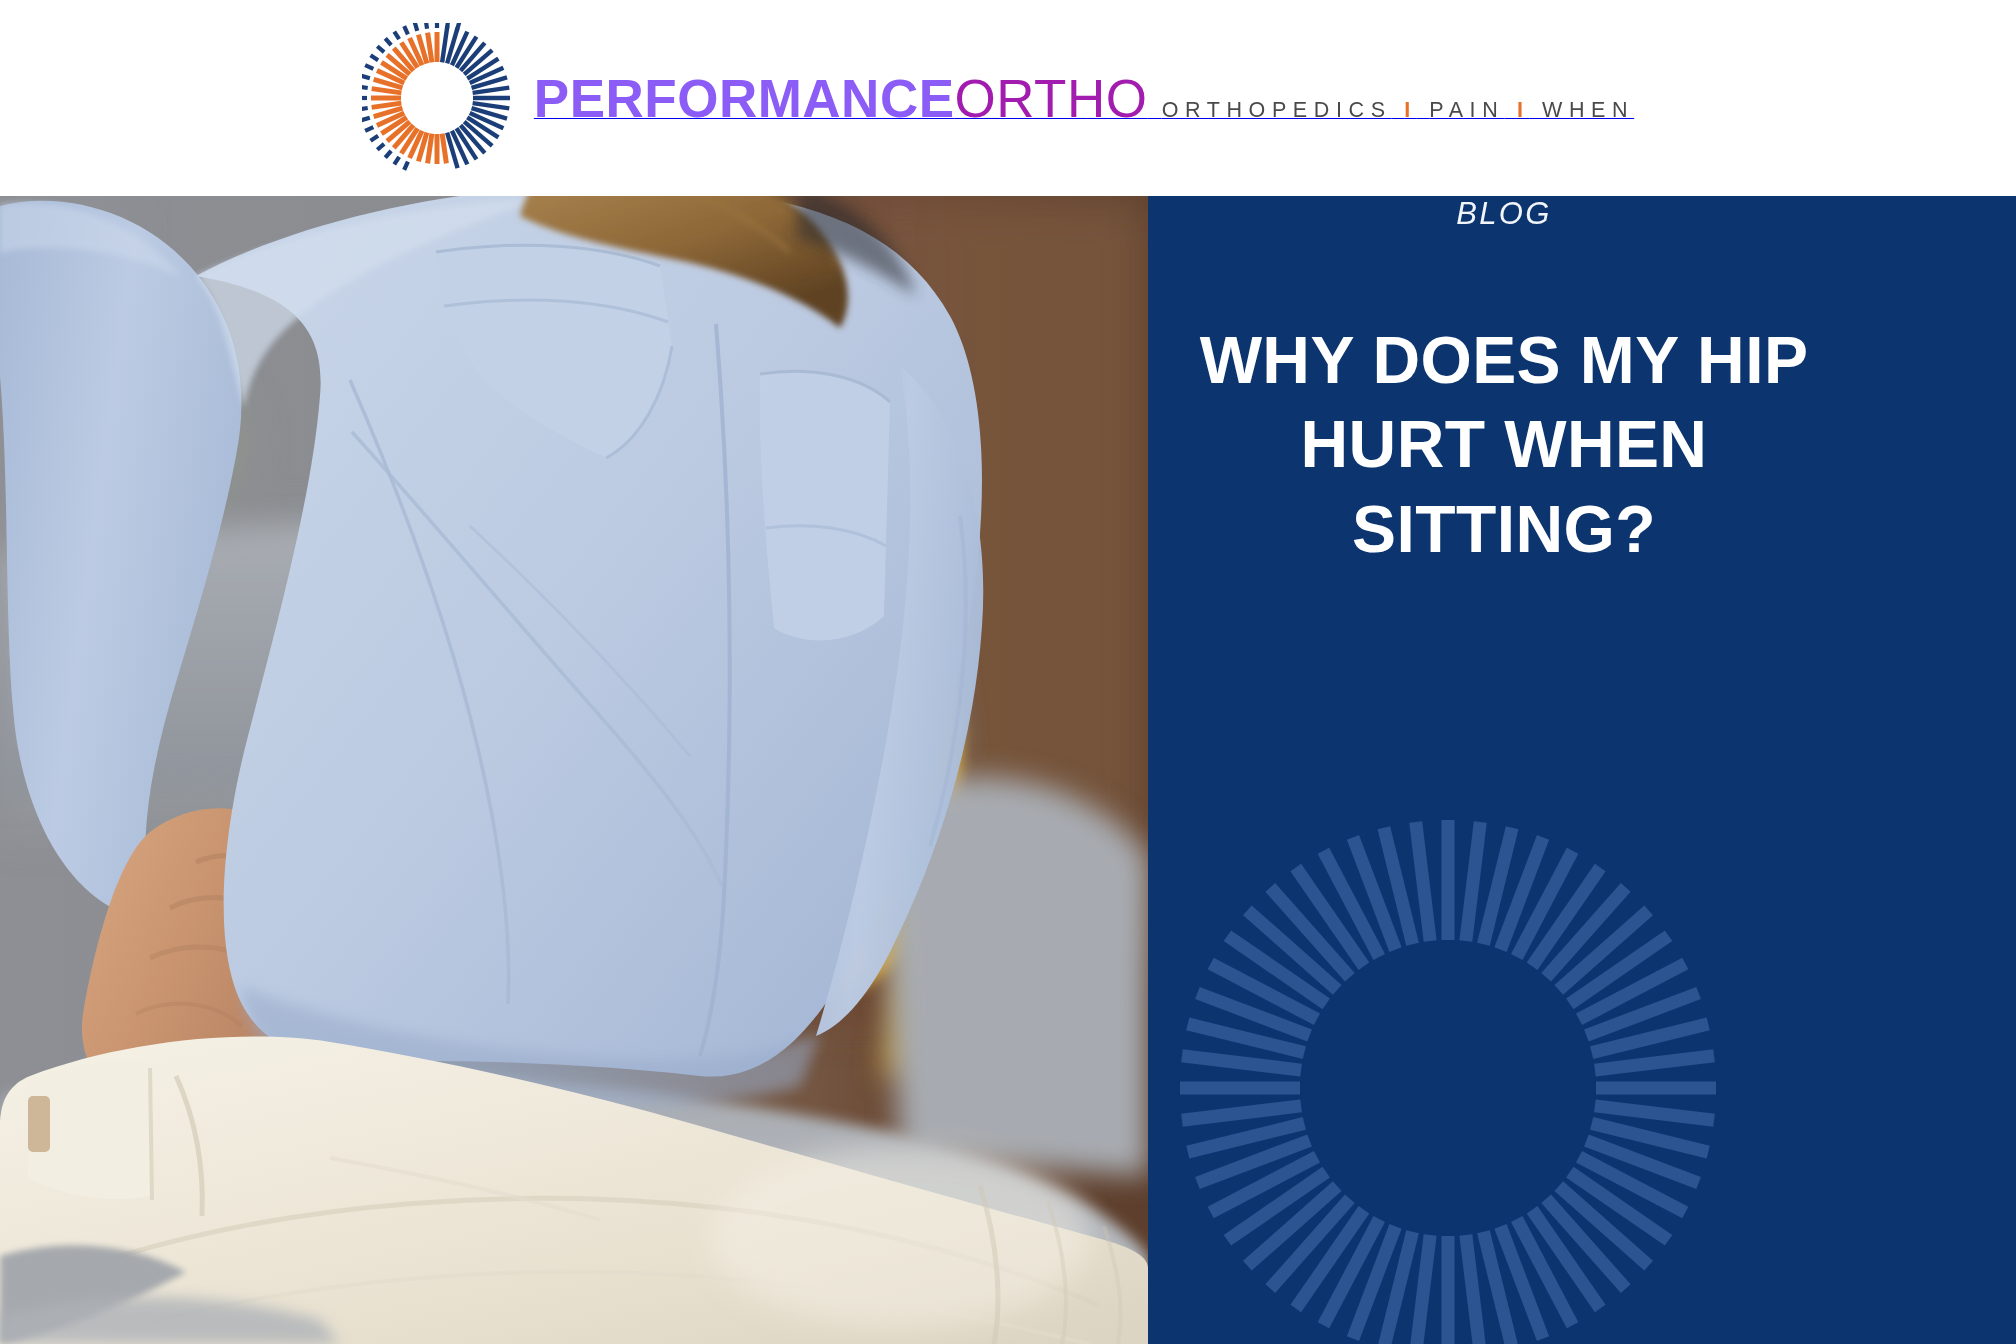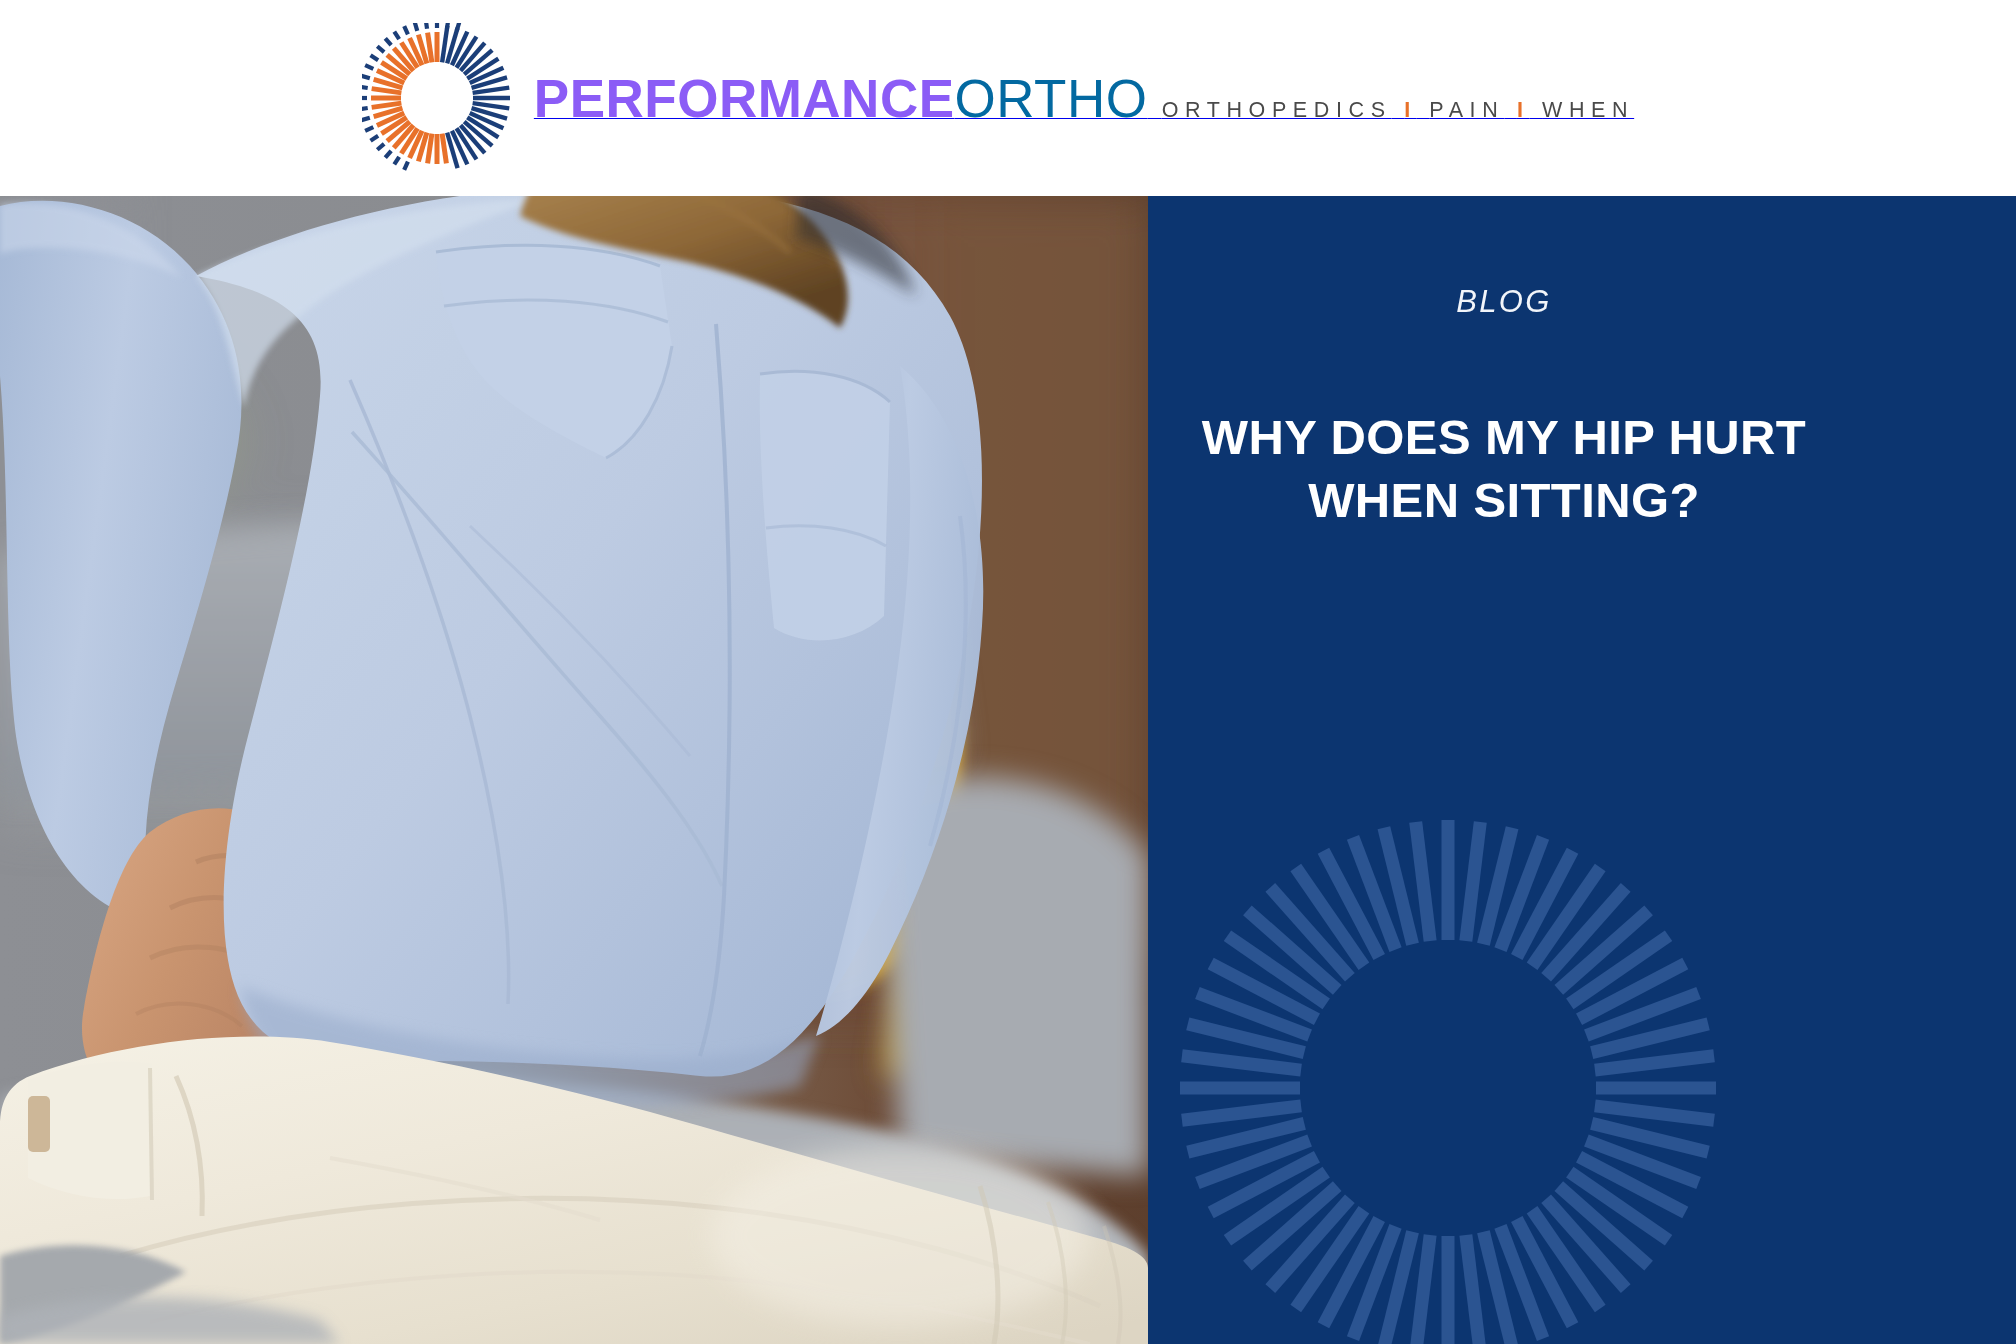--- a/index.html
+++ b/index.html
@@ -57,21 +57,21 @@
     white-space: nowrap;
     margin: 0 0 9px 0;
   }
   .logo-wordmark .w-perf {
     font-weight: bold;
     color: #8b5cf6;
     letter-spacing: 0.5px;
   }
   .logo-wordmark .w-ortho {
     font-weight: normal;
-    color: #0369a1;
+    color: #a21caf;
     letter-spacing: 0.5px;
   }
   .logo-tagline {
     font-family: "Liberation Sans", sans-serif;
     font-size: 21.5px;
     font-weight: normal;
     color: #4A4A4A;
     letter-spacing: 6.6px;
     white-space: nowrap;
   }
@@ -121,36 +121,35 @@
   }
   .panel-watermark svg { display:block; width:560px; height:560px; }
 
   .panel-content {
     position: absolute;
     left: 0;
     top: 0;
     width: 712px;
     z-index: 5;
     text-align: center;
-    padding-top: 88px;
     box-sizing: border-box;
   }
   .eyebrow {
     font-family: "Liberation Sans", sans-serif;
     font-style: italic;
     font-weight: normal;
     font-size: 31px;
     letter-spacing: 2.4px;
     color: #F2F5FA;
     margin: 0 0 86px 0;
   }
   .headline {
     font-family: "Liberation Sans", sans-serif;
     font-weight: bold;
-    font-size: 49px;
+    font-size: 66px;
     line-height: 1.28;
     letter-spacing: 0.4px;
     color: #FFFFFF;
     margin: 0 auto;
     max-width: 700px;
     text-transform: uppercase;
   }
 </style>
 </head>
 <body>

